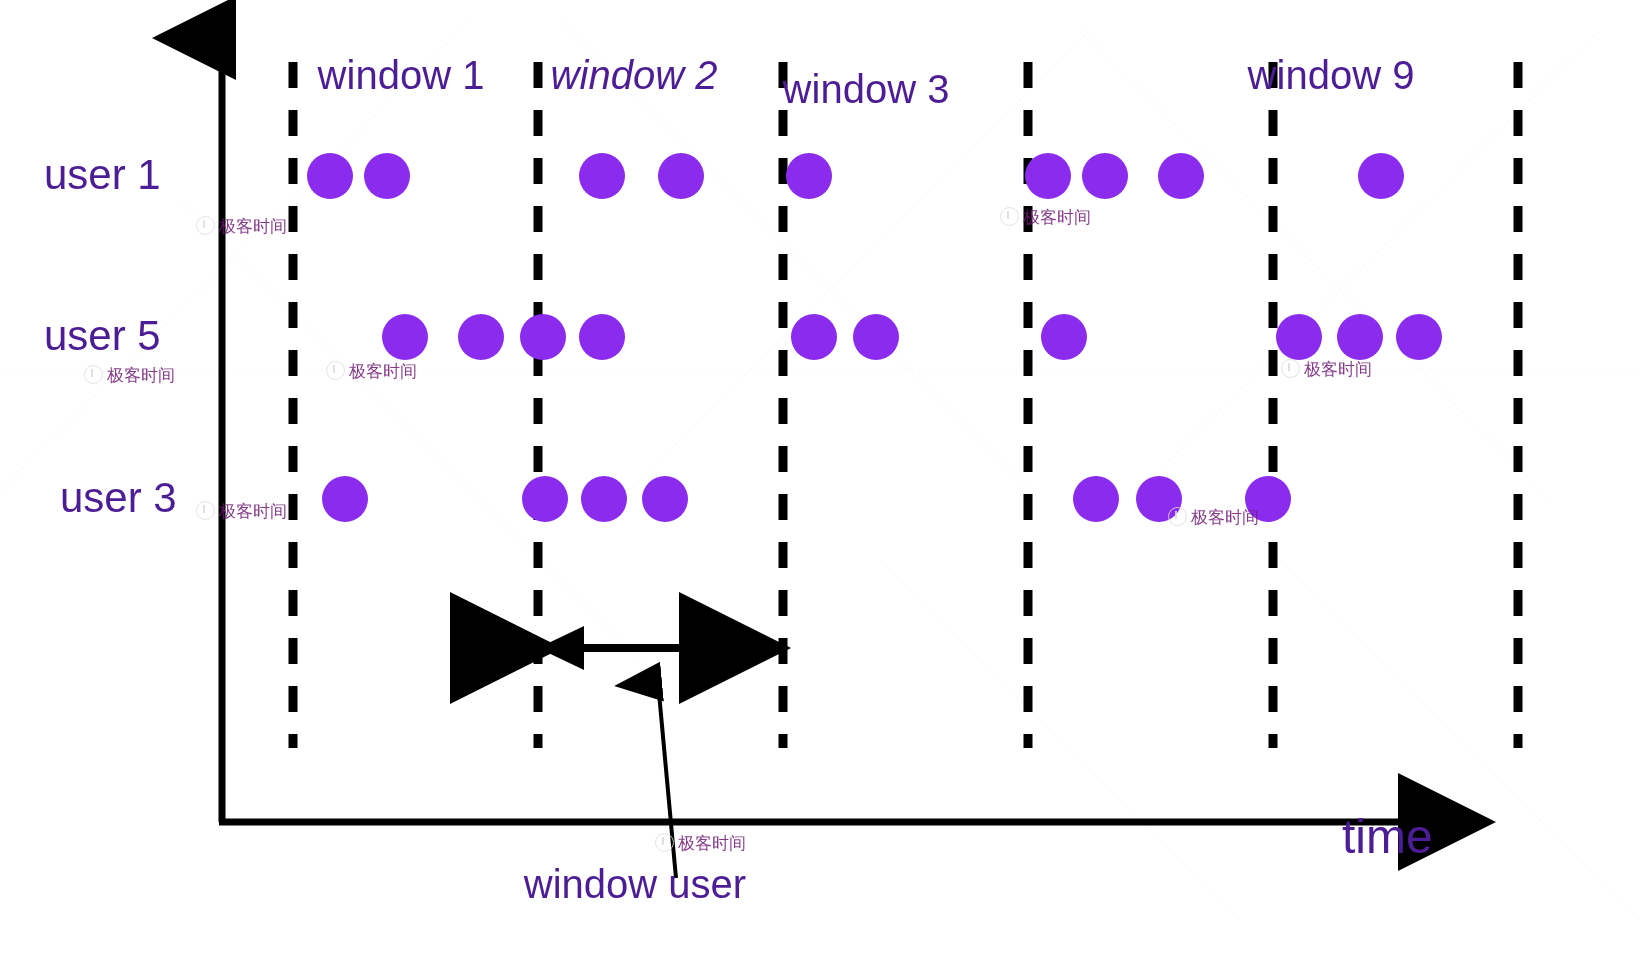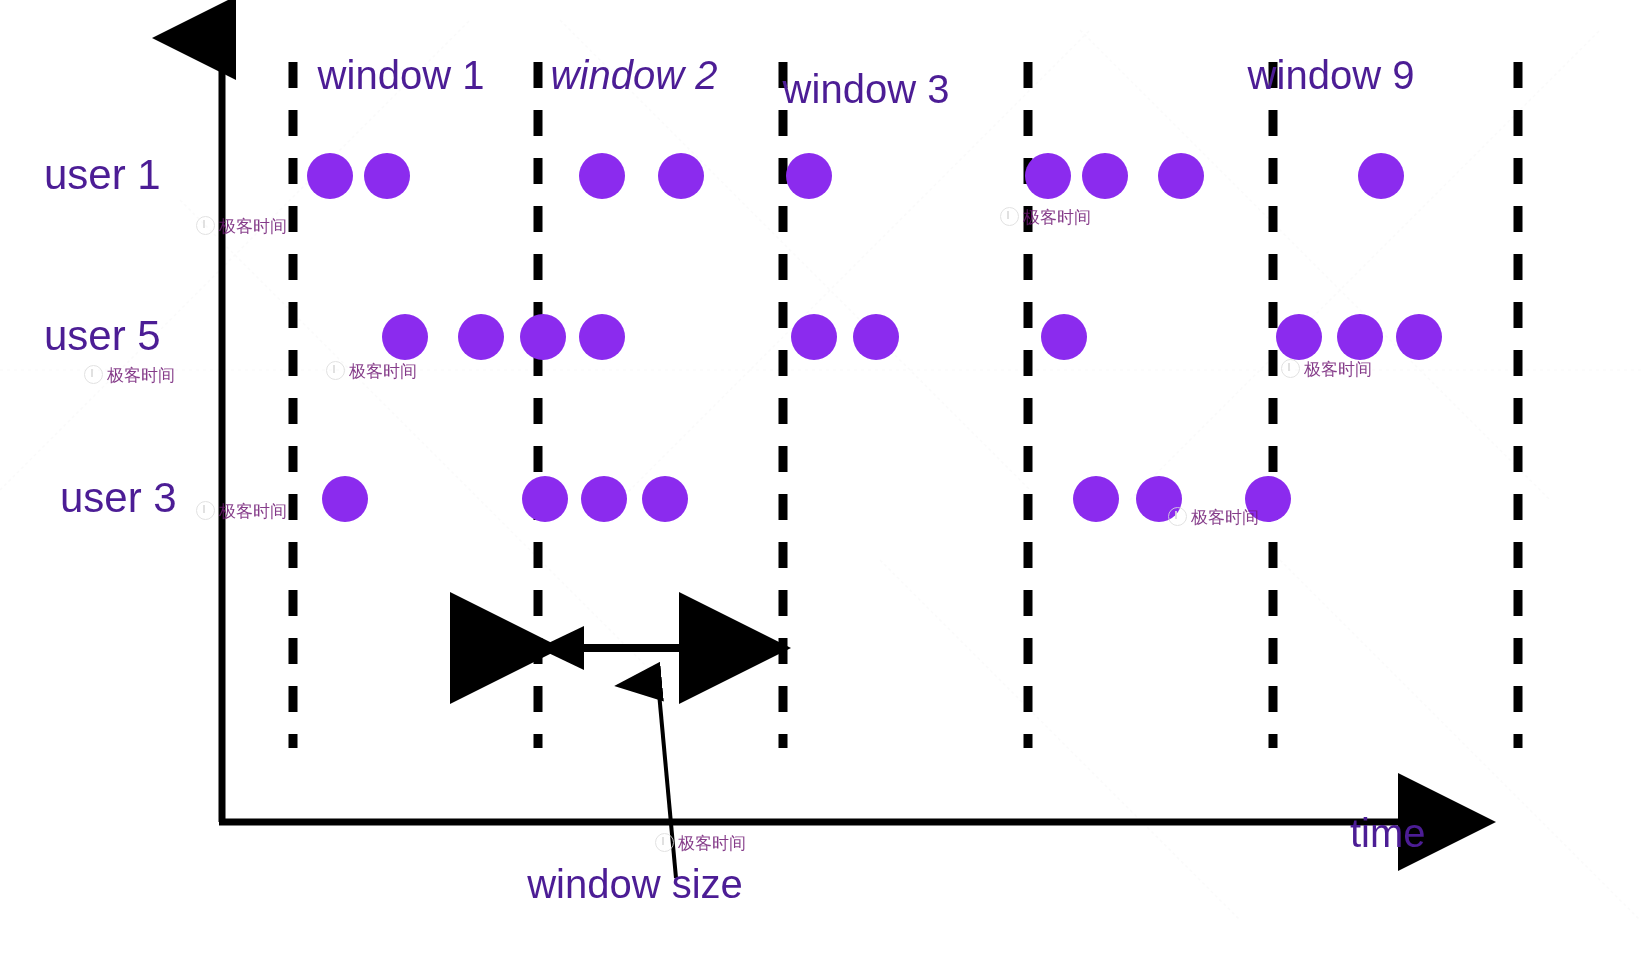--- a/index.html
+++ b/index.html
@@ -34,22 +34,21 @@
   .row-label {
     font-size: 42px;
     text-align: center;
   }
   .window-label {
     font-size: 40px;
     text-align: center;
     transform: translateX(-50%);
   }
   .axis-label {
-    font-size: 40px;
-    margin-left: 8px;
+    font-size: 48px;
   }
   .annot-label {
     font-size: 40px;
     text-align: center;
     transform: translateX(-50%);
   }
   .wm {
     position: absolute;
     font-size: 17px;
     color: #701a75;
@@ -168,21 +167,21 @@
   <div class="lbl row-label" style="left:44px; top:315px;">user 5</div>
   <div class="lbl row-label" style="left:60px; top:477px;">user 3</div>
 
   <div class="lbl window-label" style="left:401px; top:55px;">window 1</div>
   <div class="lbl window-label" style="left:634px; top:55px;font-style:italic;">window 2</div>
   <div class="lbl window-label" style="left:866px; top:69px;">window 3</div>
   <div class="lbl window-label" style="left:1331px; top:55px;">window 9</div>
 
   <div class="lbl axis-label" style="left:1342px; top:813px;">time</div>
 
-  <div class="lbl annot-label" style="left:635px; top:864px;">window size</div>
+  <div class="lbl annot-label" style="left:635px; top:864px;">window user</div>
 
   <div class="wm" style="left:196px; top:215px;"><span class="wm-mark"></span><span>极客时间</span></div>
   <div class="wm" style="left:326px; top:360px;"><span class="wm-mark"></span><span>极客时间</span></div>
   <div class="wm" style="left:84px; top:364px;"><span class="wm-mark"></span><span>极客时间</span></div>
   <div class="wm" style="left:655px; top:832px;"><span class="wm-mark"></span><span>极客时间</span></div>
   <div class="wm" style="left:1000px; top:206px;"><span class="wm-mark"></span><span>极客时间</span></div>
   <div class="wm" style="left:1281px; top:358px;"><span class="wm-mark"></span><span>极客时间</span></div>
   <div class="wm" style="left:196px; top:500px;"><span class="wm-mark"></span><span>极客时间</span></div>
   <div class="wm" style="left:1168px; top:506px;"><span class="wm-mark"></span><span>极客时间</span></div>
 

